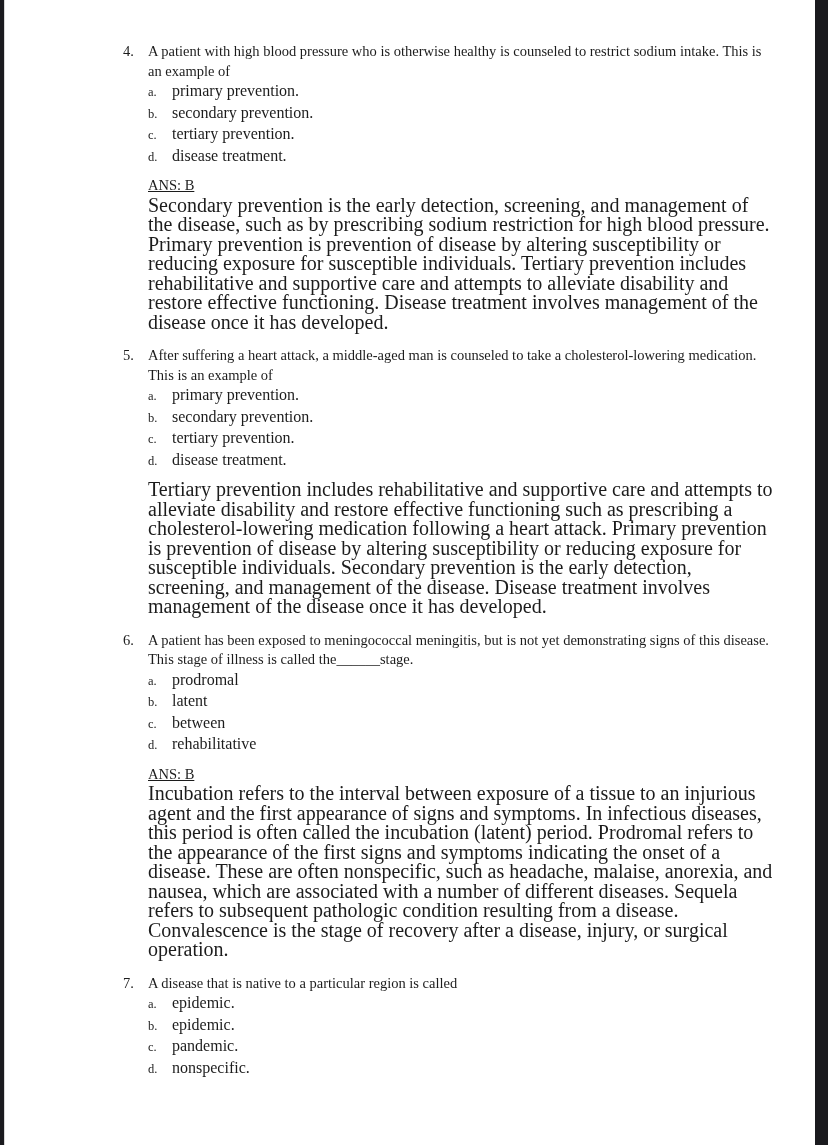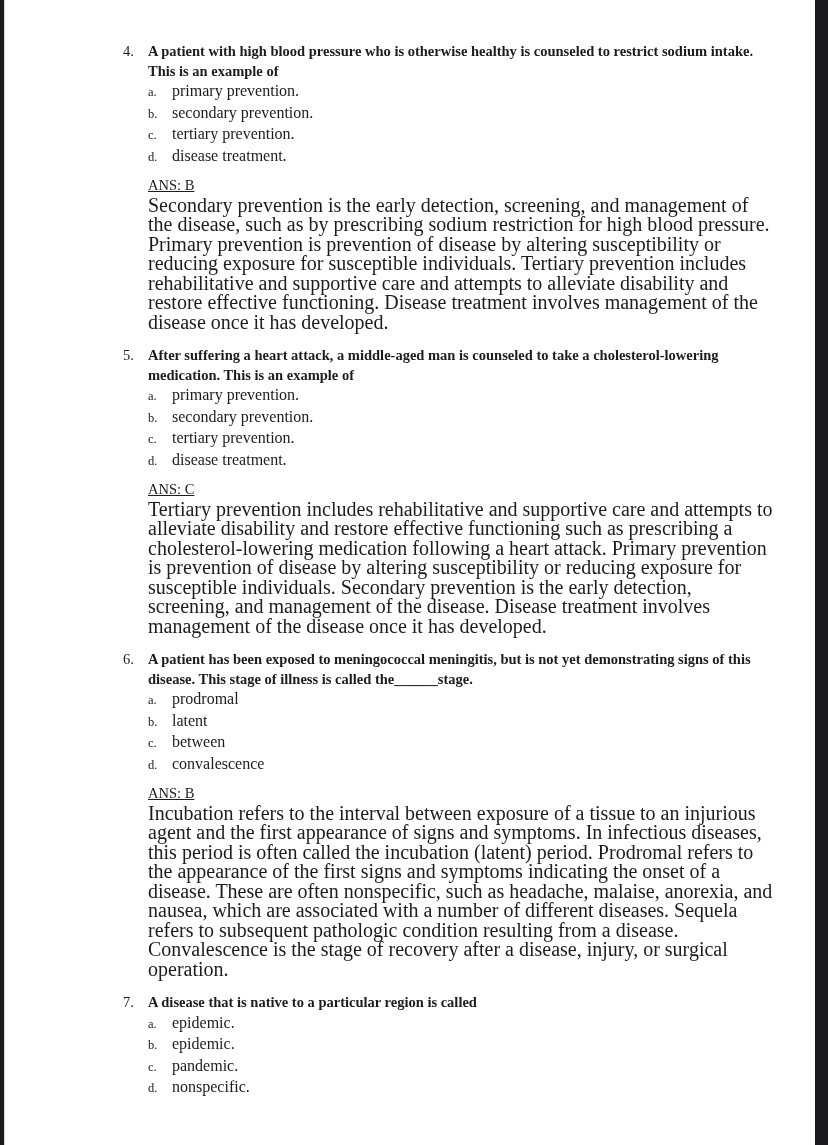--- a/index.html
+++ b/index.html
@@ -27,21 +27,21 @@
     left: 123px; top: 42px;
     width: 672px;
   }
   .q-head { display: flex; align-items: baseline; }
   .q-num {
     flex: none; width: 25px;
     font-size: 14.5px; line-height: 19.5px;
   }
   .q-stem {
     width: 628px;
-    font-size: 14.5px; line-height: 19.5px; font-weight: bold;
+    font-size: 14.5px; line-height: 19.5px;
   }
   .opt {
     display: flex; align-items: baseline;
     margin-left: 25px;
   }
   .opt-letter {
     flex: none; width: 24px;
     font-size: 12.5px; line-height: 19.5px;
   }
   .opt-text { font-size: 16px; line-height: 19.5px; }
@@ -103,21 +103,20 @@
     <div class="opt">
       <div class="opt-letter">c.</div>
       <div class="opt-text">tertiary prevention.</div>
     </div>
     <div class="opt">
       <div class="opt-letter">d.</div>
       <div class="opt-text">disease treatment.</div>
     </div>
   </div>
   <div class="ans">
-    <div class="ans-label">ANS: C</div>
     <div class="ans-text">Tertiary prevention includes rehabilitative and supportive care and attempts to alleviate disability and restore effective functioning such as prescribing a cholesterol-lowering medication following a heart attack. Primary prevention is prevention of disease by altering susceptibility or reducing exposure for susceptible individuals. Secondary prevention is the early detection, screening, and management of the disease. Disease treatment involves management of the disease once it has developed.</div>
   </div>
 
   <div class="q">
     <div class="q-head">
       <div class="q-num">6.</div>
       <div class="q-stem">A patient has been exposed to meningococcal meningitis, but is not yet demonstrating signs of this disease. This stage of illness is called the______stage.</div>
     </div>
     <div class="opt">
       <div class="opt-letter">a.</div>
@@ -126,21 +125,21 @@
     <div class="opt">
       <div class="opt-letter">b.</div>
       <div class="opt-text">latent</div>
     </div>
     <div class="opt">
       <div class="opt-letter">c.</div>
       <div class="opt-text">between</div>
     </div>
     <div class="opt">
       <div class="opt-letter">d.</div>
-      <div class="opt-text">convalescence</div>
+      <div class="opt-text">rehabilitative</div>
     </div>
   </div>
   <div class="ans">
     <div class="ans-label">ANS: B</div>
     <div class="ans-text">Incubation refers to the interval between exposure of a tissue to an injurious agent and the first appearance of signs and symptoms. In infectious diseases, this period is often called the incubation (latent) period. Prodromal refers to the appearance of the first signs and symptoms indicating the onset of a disease. These are often nonspecific, such as headache, malaise, anorexia, and nausea, which are associated with a number of different diseases. Sequela refers to subsequent pathologic condition resulting from a disease. Convalescence is the stage of recovery after a disease, injury, or surgical operation.</div>
   </div>
 
   <div class="q">
     <div class="q-head">
       <div class="q-num">7.</div>

